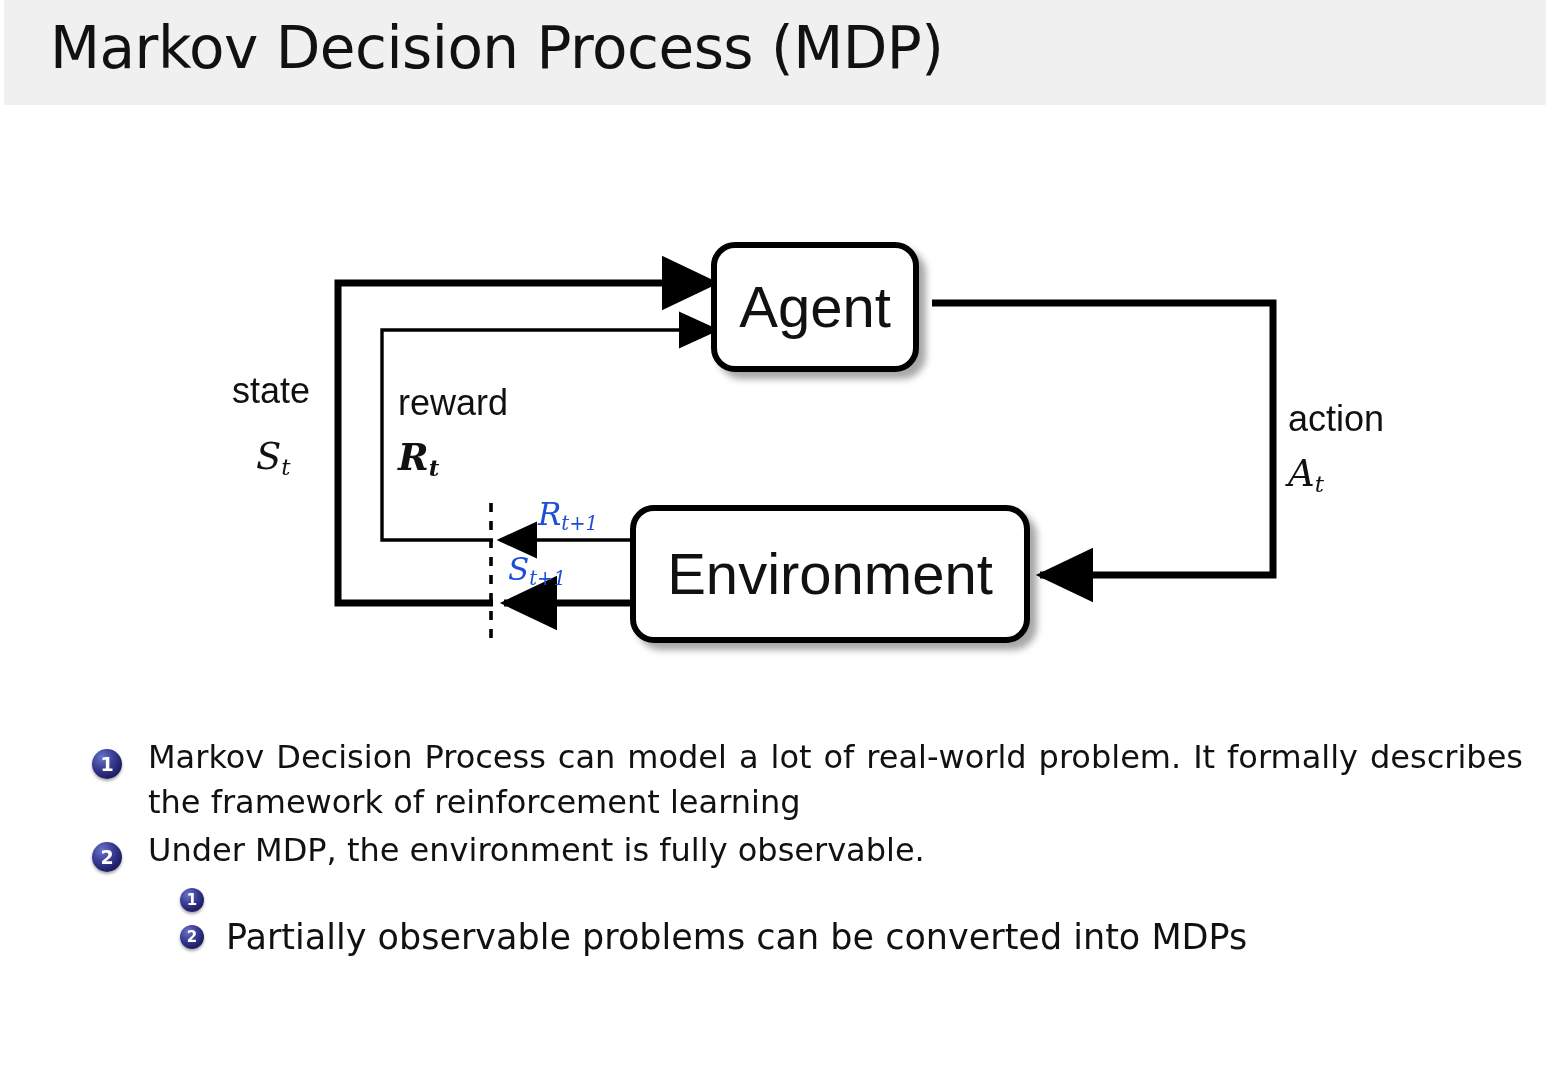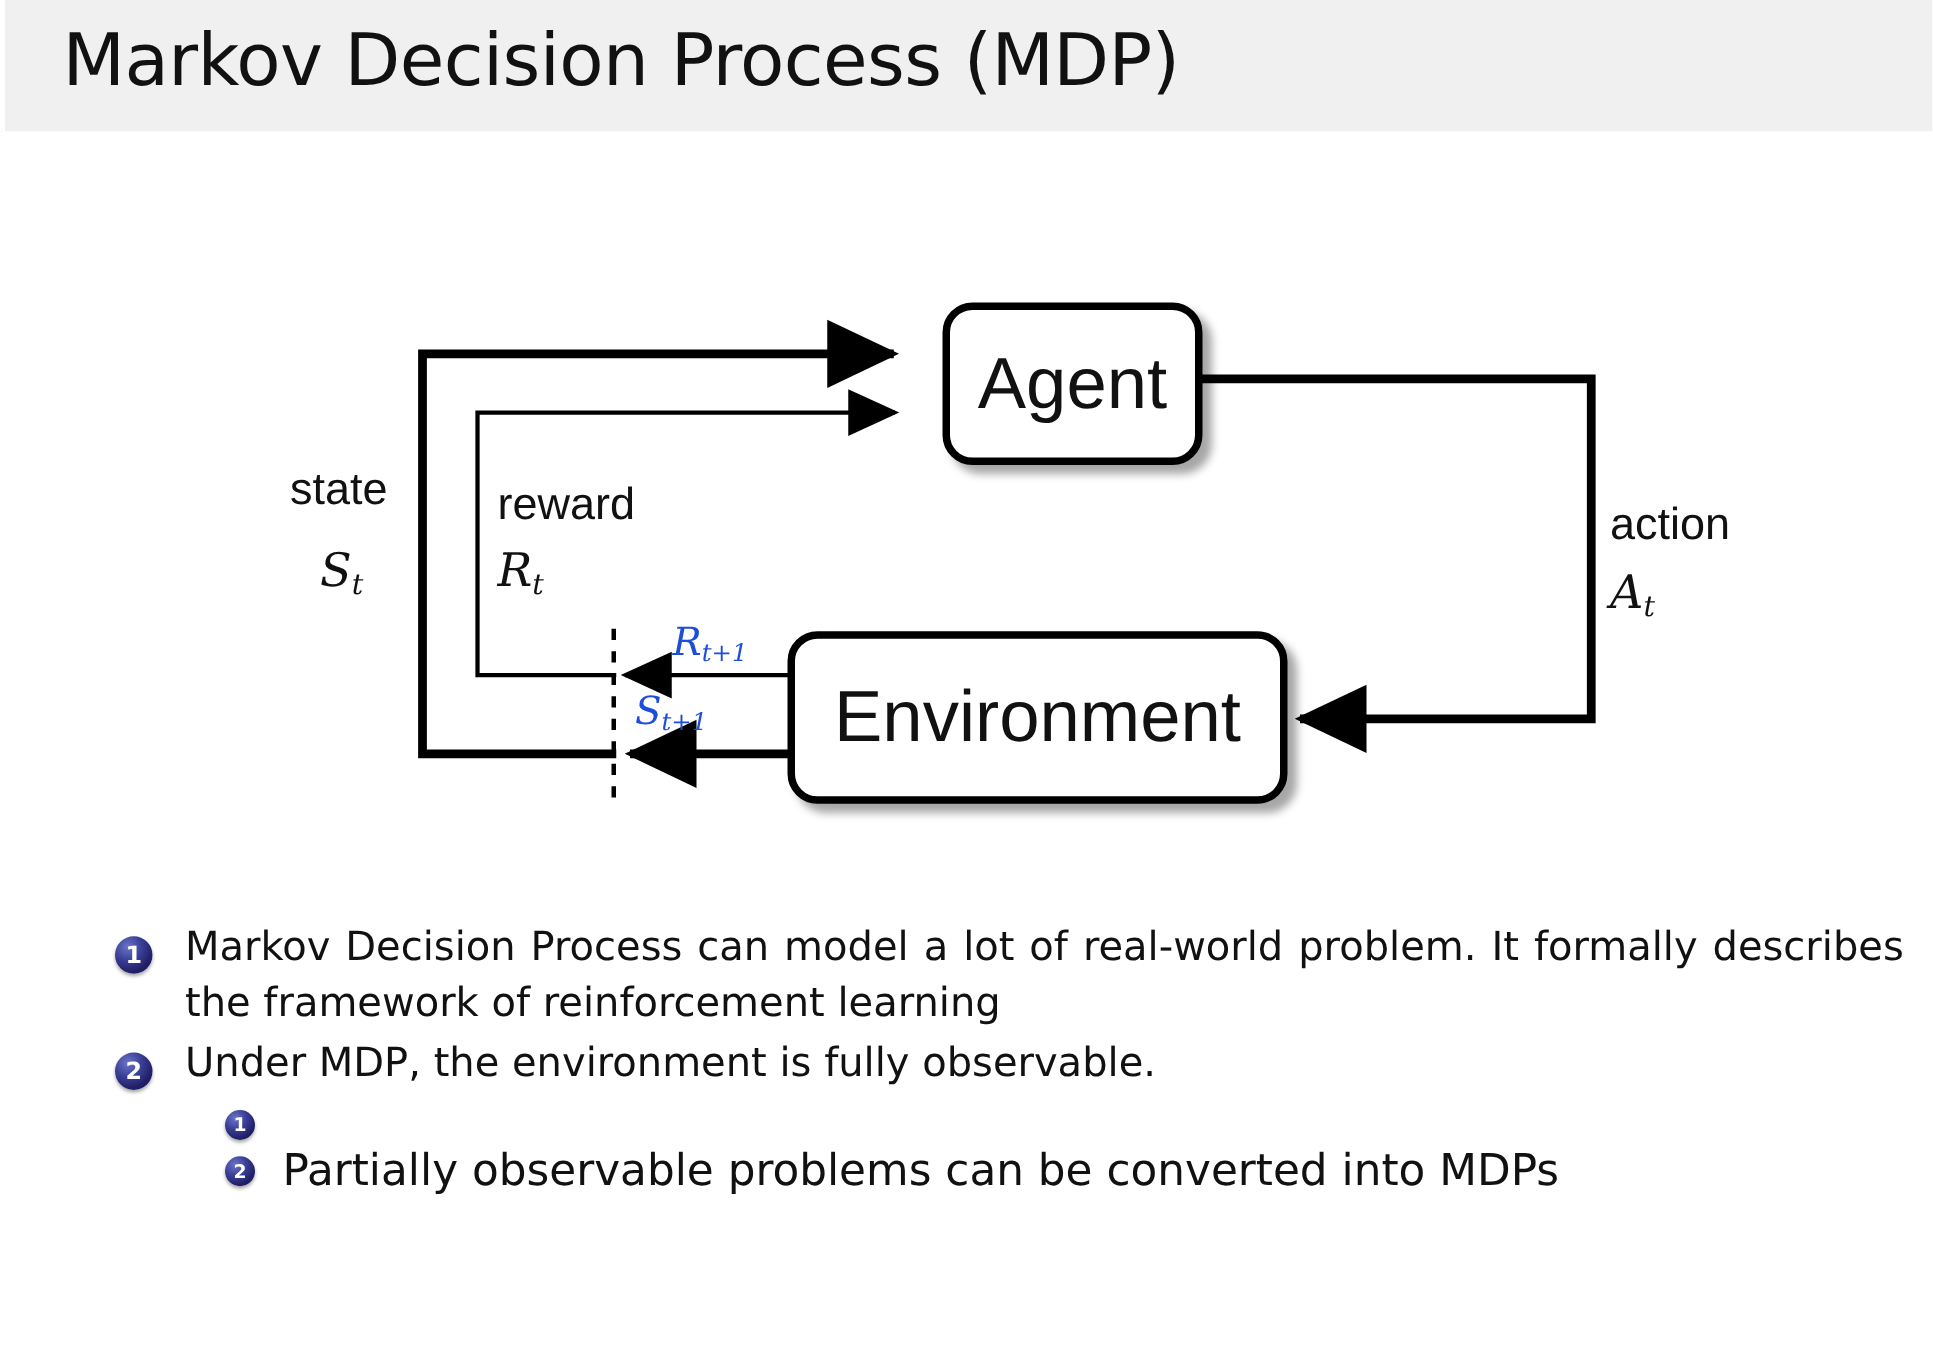--- a/index.html
+++ b/index.html
@@ -68,21 +68,21 @@
   }
   .node-label {
     font-family: "Liberation Sans", sans-serif;
     font-size: 58px;
     font-weight: 400;
     color: #111111;
     line-height: 1;
     white-space: nowrap;
   }
   #agent-box {
-    left: 754px;
+    left: 711px;
     top: 137px;
     width: 208px;
     height: 130px;
   }
   #environment-box {
     left: 630px;
     top: 400px;
     width: 400px;
     height: 138px;
   }
@@ -119,21 +119,21 @@
     white-space: nowrap;
   }
   .diag-math-sm .sub {
     font-size: 0.63em;
     vertical-align: -0.25em;
   }
 
   #label-state      { left: 232px; top: 267px; }
   #label-state-sym  { left: 256px; top: 330px; }
   #label-reward     { left: 398px; top: 279px; }
-  #label-reward-sym { left: 398px; top: 330px; }
+  #label-reward-sym { left: 398px; top: 330px; font-weight: bold; }
   #label-action     { left: 1288px; top: 295px; }
   #label-action-sym { left: 1288px; top: 347px; }
   #label-r-next     { left: 538px; top: 391px; }
   #label-s-next     { left: 508px; top: 446px; }
 
   
   #bullets {
     position: absolute;
     left: 0;
     top: 735px;

